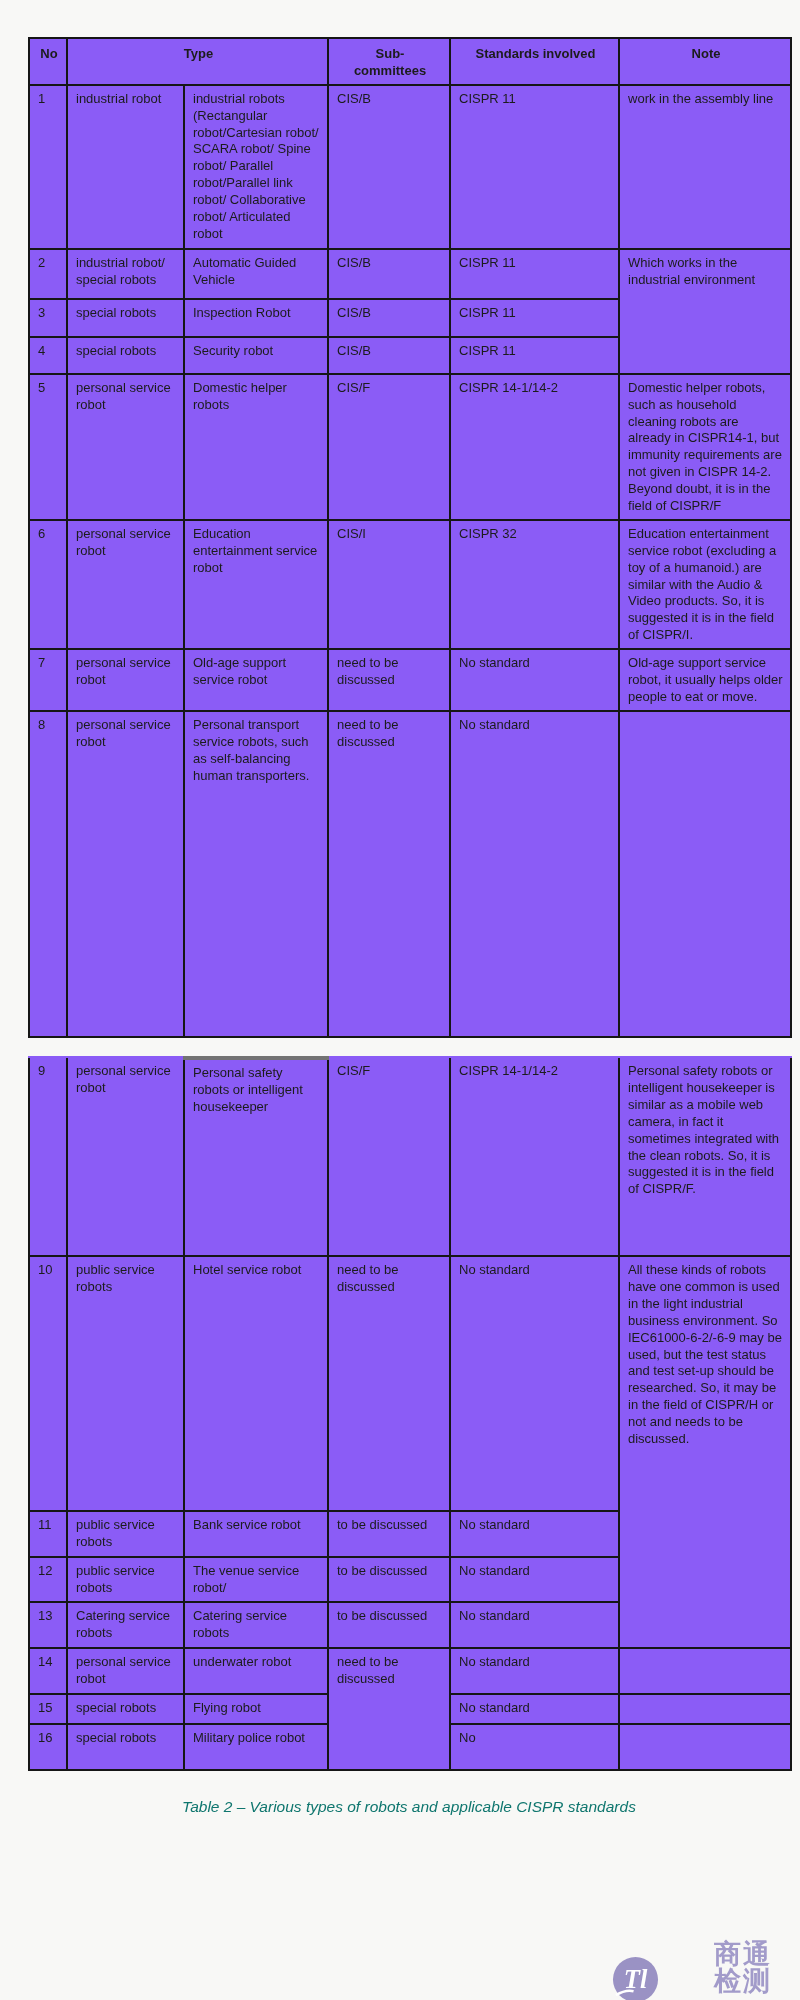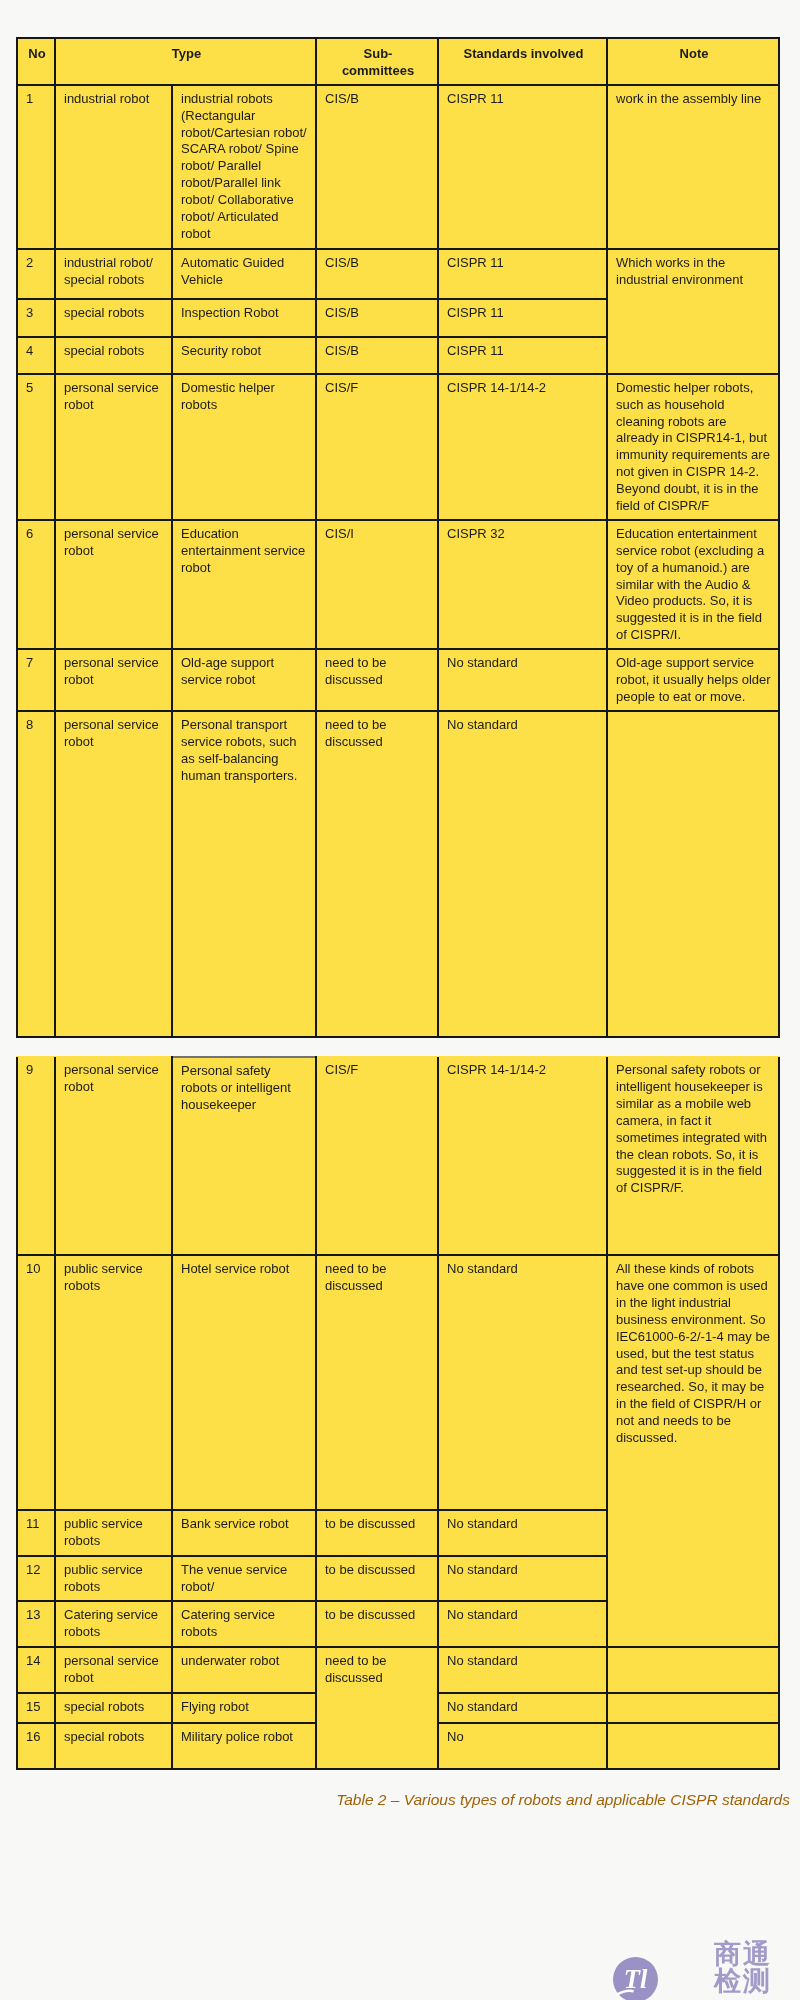--- a/index.html
+++ b/index.html
@@ -1,30 +1,30 @@
 <!DOCTYPE html>
 <html><head>
 <meta charset="utf-8">
 <style>
   html,body{margin:0;padding:0;}
   body{background:#ededec;}
   .page{position:relative;width:800px;height:2000px;background:#f8f8f6;overflow:hidden;
         font-family:"Liberation Sans",sans-serif;}
-  .robot-table{border-collapse:collapse;table-layout:fixed;width:762px;margin-left:16px;
-        background:#fde047;}
+  .robot-table{border-collapse:collapse;table-layout:fixed;width:762px;margin-left:28px;
+        background:#8b5cf6;}
   .robot-table td,.robot-table th{border:2px solid #161616;vertical-align:top;
         padding:5px 6px 4px 8px;font-size:13px;line-height:1.3;color:#1c1c1c;
         text-align:left;overflow-wrap:break-word;font-family:"Liberation Sans",sans-serif;}
   .robot-table th{text-align:center;font-weight:bold;padding-top:7px;}
   .part1{margin-top:37px;}
   .gap{height:18px;}
   .part2 tr:first-child td{border-top:none;}
-  .part2 tr:first-child td.t2cell{border-top:2px solid #737373;}
-  .caption{width:762px;margin:20px 0 0 28px;text-align:right;font-style:italic;
-        font-size:15.5px;line-height:1.35;color:#a16207;}
+  .part2 tr:first-child td.t2cell{border-top:4px solid #737373;}
+  .caption{width:762px;margin:26px 0 0 28px;text-align:center;font-style:italic;
+        font-size:15.5px;line-height:1.35;color:#0f766e;}
   .logo{position:absolute;left:612px;top:1941px;display:flex;align-items:center;gap:48px;}
   .logo-circle{width:47px;height:47px;flex:0 0 auto;}
   .logo-text{margin-left:7px;}
   .logo-cn{font-size:27px;font-weight:bold;letter-spacing:2px;line-height:1;}
   .logo-en{font-size:8.5px;letter-spacing:1.6px;margin-top:3px;font-weight:normal;}
 </style>
 </head>
 <body>
 
 <div class="page">
@@ -132,21 +132,21 @@
         <td>CIS/F</td>
         <td>CISPR 14-1/14-2</td>
         <td>Personal safety robots or intelligent housekeeper is similar as a mobile web camera, in fact it sometimes integrated with the clean robots. So, it is suggested it is in the field of CISPR/F.</td>
       </tr>
       <tr style="height:255px">
         <td>10</td>
         <td>public service robots</td>
         <td>Hotel service robot</td>
         <td>need to be discussed</td>
         <td>No standard</td>
-        <td rowspan="4">All these kinds of robots have one common is used in the light industrial business environment. So IEC61000-6-2/-1-4 may be used, but the test status and test set-up should be researched. So, it may be in the field of CISPR/H or not and needs to be discussed.</td>
+        <td rowspan="4">All these kinds of robots have one common is used in the light industrial business environment. So IEC61000-6-2/-6-9 may be used, but the test status and test set-up should be researched. So, it may be in the field of CISPR/H or not and needs to be discussed.</td>
       </tr>
       <tr style="height:46px">
         <td>11</td>
         <td>public service robots</td>
         <td>Bank service robot</td>
         <td>to be discussed</td>
         <td>No standard</td>
       </tr>
       <tr style="height:28px">
         <td>12</td>

